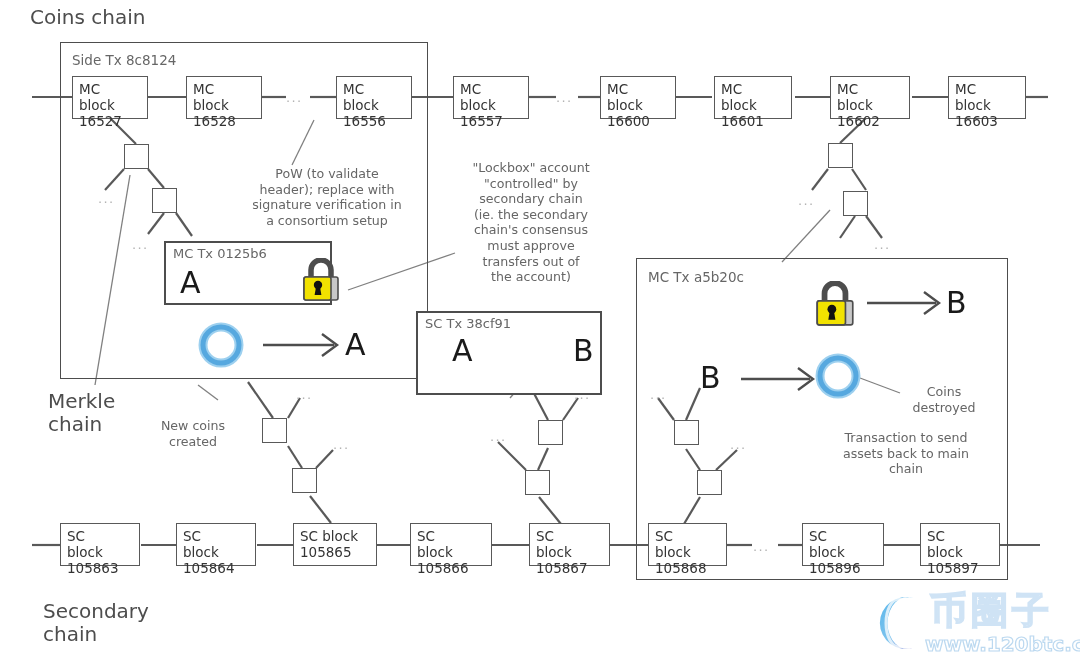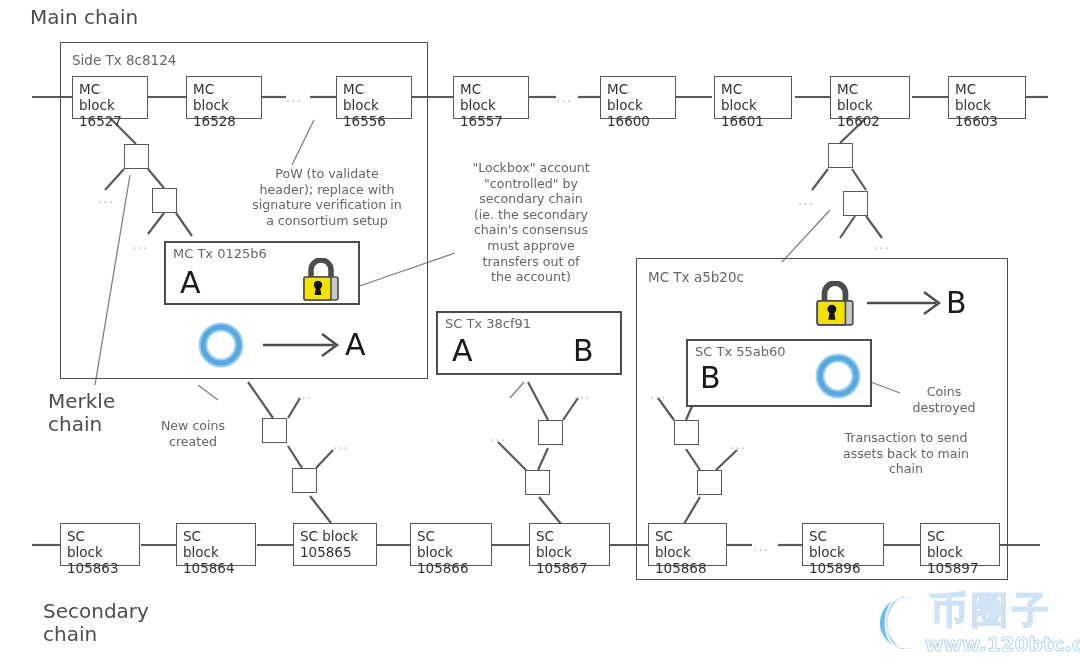--- a/index.html
+++ b/index.html
@@ -130,21 +130,21 @@
       <polyline points="550,340 565,351 550,362"></polyline>
 
       <line x1="867" y1="303" x2="936" y2="303"></line>
       <polyline points="924,292 939,303 924,314"></polyline>
 
       <line x1="741" y1="379" x2="810" y2="379"></line>
       <polyline points="798,368 813,379 798,390"></polyline>
     </g>
   </svg>
 
-  <div class="chain-label" style="left:30px; top:6px;">Main chain</div>
+  <div class="chain-label" style="left:30px; top:6px;">Coins chain</div>
   <div class="chain-label" style="left:43px; top:600px;">Secondary
 chain</div>
   <div class="chain-label" style="left:48px; top:390px;">Merkle
 chain</div>
 
   <div class="container-box" style="left:60px; top:42px; width:368px; height:337px;"></div>
   <div class="container-title" style="left:72px; top:52px;">Side Tx 8c8124</div>
 
   <div class="container-box" style="left:636px; top:258px; width:372px; height:322px;"></div>
   <div class="container-title" style="left:648px; top:269px;">MC Tx a5b20c</div>
@@ -207,21 +207,21 @@
   <div class="dots" style="left:132px; top:240px;">...</div>
   <div class="dots" style="left:798px; top:196px;">...</div>
   <div class="dots" style="left:874px; top:240px;">...</div>
   <div class="dots" style="left:296px; top:390px;">...</div>
   <div class="dots" style="left:333px; top:440px;">...</div>
   <div class="dots" style="left:574px; top:390px;">...</div>
   <div class="dots" style="left:490px; top:432px;">...</div>
   <div class="dots" style="left:650px; top:390px;">...</div>
   <div class="dots" style="left:730px; top:440px;">...</div>
 
-  <div class="txbox" style="left:164px; top:241px; width:196px; height:64px;text-decoration:underline;">
+  <div class="txbox" style="left:164px; top:241px; width:168px; height:64px;text-decoration:underline;">
     <div class="tx-title">MC Tx 0125b6</div>
   </div>
   <div class="bigletter" style="left:180px; top:268px;">A</div>
 
   <div class="lock" style="left:299px; top:258px;">
     <svg width="44" height="44" viewBox="0 0 44 44">
       <rect x="5" y="19" width="34" height="23" rx="2" fill="#c8c8c8" stroke="#4d4d4d" stroke-width="1.6"></rect>
       <rect x="5" y="19" width="27" height="23" rx="2" fill="#f2e200" stroke="#4d4d4d" stroke-width="1.6"></rect>
       <path d="M12 19 V12 a10 10 0 0 1 20 0 V19" fill="none" stroke="#4d4d4d" stroke-width="5.5"></path>
       <circle cx="19" cy="27" r="4.2" fill="#111"></circle>
@@ -231,40 +231,37 @@
 
   <div class="coin" style="left:198px; top:322px;">
     <svg width="46" height="46" viewBox="0 0 46 46">
       <circle cx="23" cy="23" r="18" fill="none" stroke="#8cc8ec" stroke-width="9" opacity="0.85"></circle>
       <circle cx="23" cy="23" r="18" fill="none" stroke="#4fa3dd" stroke-width="5" opacity="0.9"></circle>
       <circle cx="23" cy="23" r="8" fill="#ffffff"></circle>
     </svg>
   </div>
   <div class="bigletter" style="left:345px; top:330px;">A</div>
 
-  <div class="txbox" style="left:436px; top:311px; width:186px; height:64px;">
+  <div class="txbox" style="left:416px; top:311px; width:186px; height:84px;">
     <div class="tx-title">SC Tx 38cf91</div>
   </div>
   <div class="bigletter" style="left:452px; top:336px;">A</div>
   <div class="bigletter" style="left:573px; top:336px;">B</div>
 
   <div class="lock" style="left:812px; top:281px;">
     <svg width="46" height="46" viewBox="0 0 44 44">
       <rect x="5" y="19" width="34" height="23" rx="2" fill="#c8c8c8" stroke="#4d4d4d" stroke-width="1.6"></rect>
       <rect x="5" y="19" width="27" height="23" rx="2" fill="#f2e200" stroke="#4d4d4d" stroke-width="1.6"></rect>
       <path d="M12 19 V12 a10 10 0 0 1 20 0 V19" fill="none" stroke="#4d4d4d" stroke-width="5.5"></path>
       <circle cx="19" cy="27" r="4.2" fill="#111"></circle>
       <path d="M17 29 L21 29 L22.4 37 L15.6 37 Z" fill="#111"></path>
     </svg>
   </div>
   <div class="bigletter" style="left:946px; top:288px;">B</div>
 
-  <div class="txbox" style="left:686px; top:339px; width:186px; height:68px;">
-    <div class="tx-title">SC Tx 55ab60</div>
-  </div>
   <div class="bigletter" style="left:700px; top:363px;">B</div>
   <div class="coin" style="left:815px; top:353px;">
     <svg width="46" height="46" viewBox="0 0 46 46">
       <circle cx="23" cy="23" r="18" fill="none" stroke="#8cc8ec" stroke-width="9" opacity="0.85"></circle>
       <circle cx="23" cy="23" r="18" fill="none" stroke="#4fa3dd" stroke-width="5" opacity="0.9"></circle>
       <circle cx="23" cy="23" r="8" fill="#ffffff"></circle>
     </svg>
   </div>
 
   <div class="note" style="left:232px; top:166px; width:190px;">PoW (to validate

